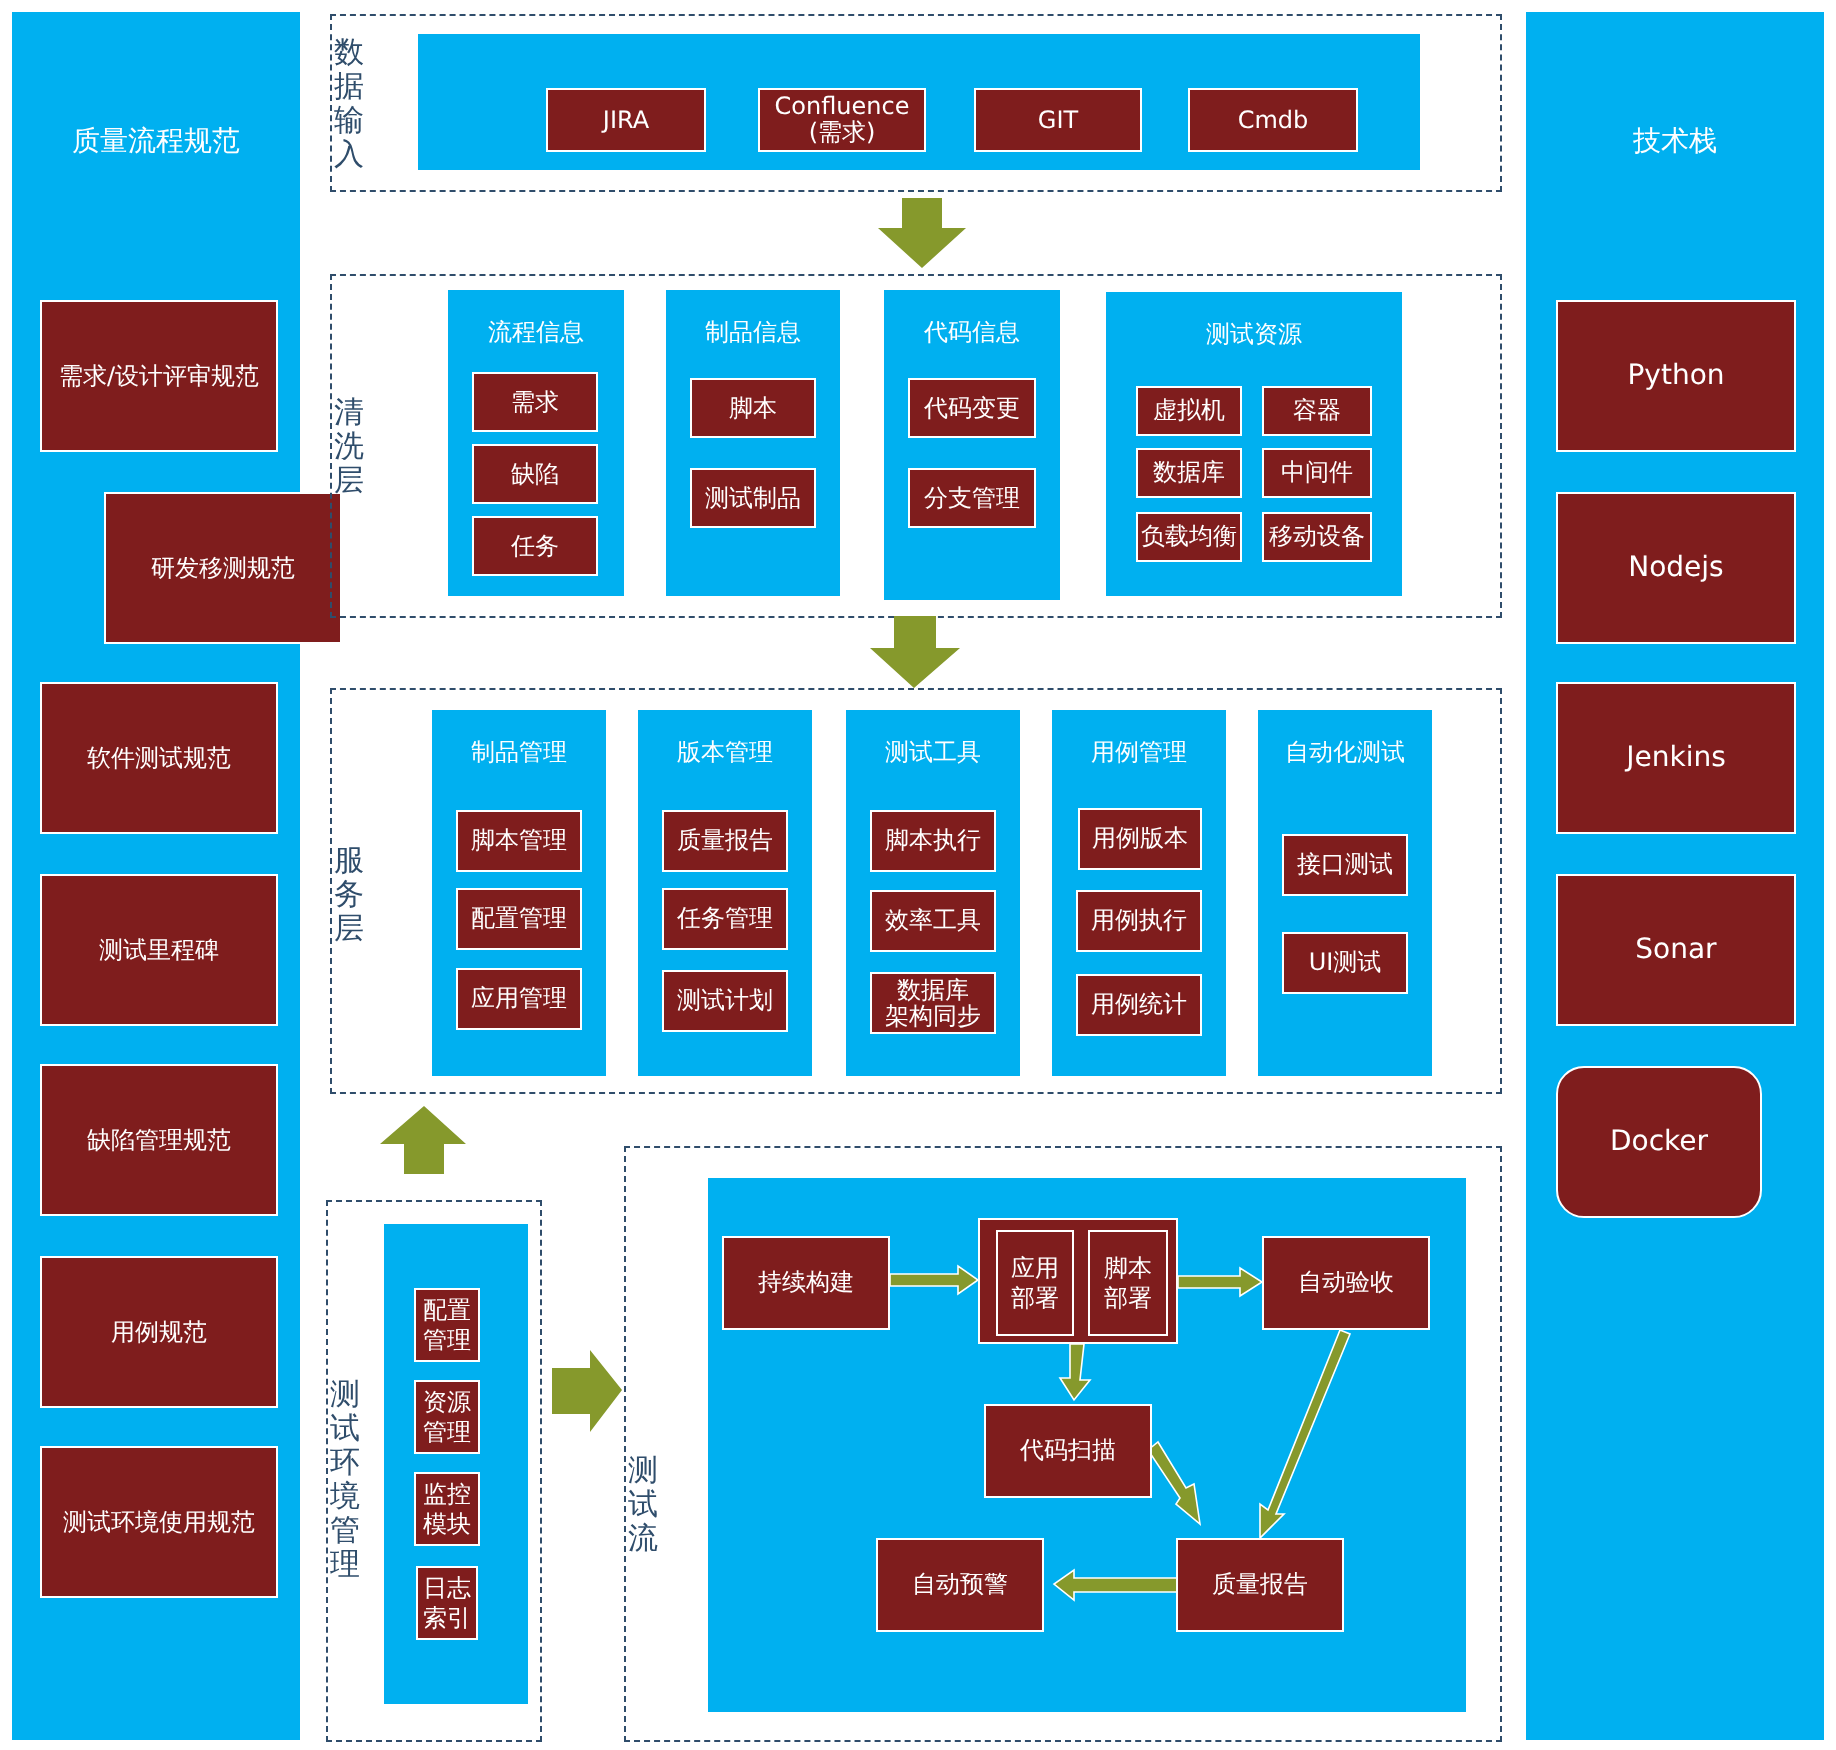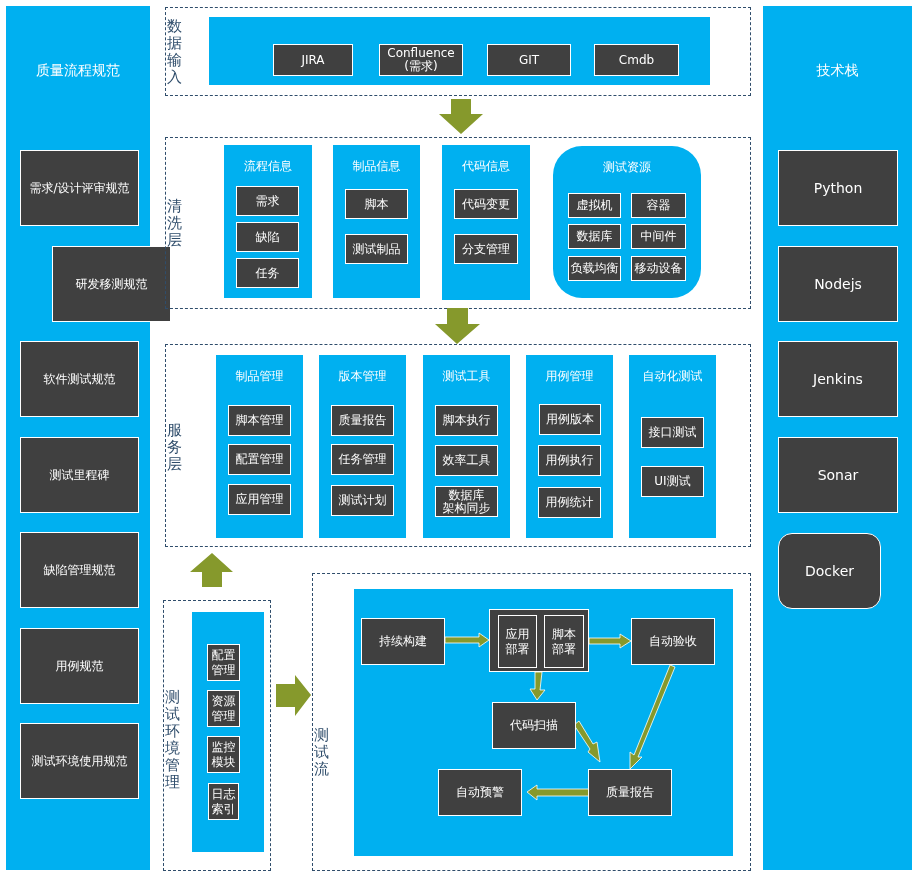--- a/index.html
+++ b/index.html
@@ -1,20 +1,20 @@
 <!DOCTYPE html>
 <html><head>
 <meta charset="utf-8">
 <style>
   html, body { margin:0; padding:0; background:#ffffff; }
   body { width:918px; height:875px; position:relative; overflow:hidden;
          font-family:"DejaVu Sans","Liberation Sans",sans-serif; }
   .abs { position:absolute; box-sizing:border-box; }
   .blue { background:#00b0f0; }
-  .olive { background:#404040; border:1.5px solid #ffffff; color:#ffffff;
+  .olive { background:#7f1d1d; border:1.5px solid #ffffff; color:#ffffff;
            display:flex; align-items:center; justify-content:center; text-align:center;
            font-size:12px; line-height:15px; }
   .dash { border:1.5px dashed #2f4d6b; }
   .title-w { color:#ffffff; font-size:12px; text-align:center; }
   .side-title { color:#ffffff; font-size:14px; text-align:center; }
   .vlabel { color:#2f4d6b; font-size:15px; line-height:17px; width:18px; text-align:left; word-break:break-all; }
   .side-item { font-size:12px; }
   .tech-item { font-size:14px; }
   svg { position:absolute; left:0; top:0; }
 </style>
@@ -89,21 +89,21 @@
 <div class="abs blue" style="left:442px;top:145px;width:88px;height:155px;">
   <div class="abs title-w" style="left:0;top:13px;width:88px;">代码信息</div>
 </div>
 <div class="abs olive" style="left:454px;top:189px;width:64px;height:30px;">
     <span>代码变更</span>
   </div>
 <div class="abs olive" style="left:454px;top:234px;width:64px;height:30px;">
     <span>分支管理</span>
   </div>
 
-<div class="abs blue" style="left:553px;top:146px;width:148px;height:152px;border-radius:29px;">
+<div class="abs blue" style="left:553px;top:146px;width:148px;height:152px;">
   <div class="abs title-w" style="left:0;top:13px;width:148px;">测试资源</div>
 </div>
 <div class="abs olive" style="left:568px;top:193px;width:53px;height:25px;">
     <span>虚拟机</span>
   </div>
 <div class="abs olive" style="left:631px;top:193px;width:55px;height:25px;">
     <span>容器</span>
   </div>
 <div class="abs olive" style="left:568px;top:224px;width:53px;height:25px;">
     <span>数据库</span>

